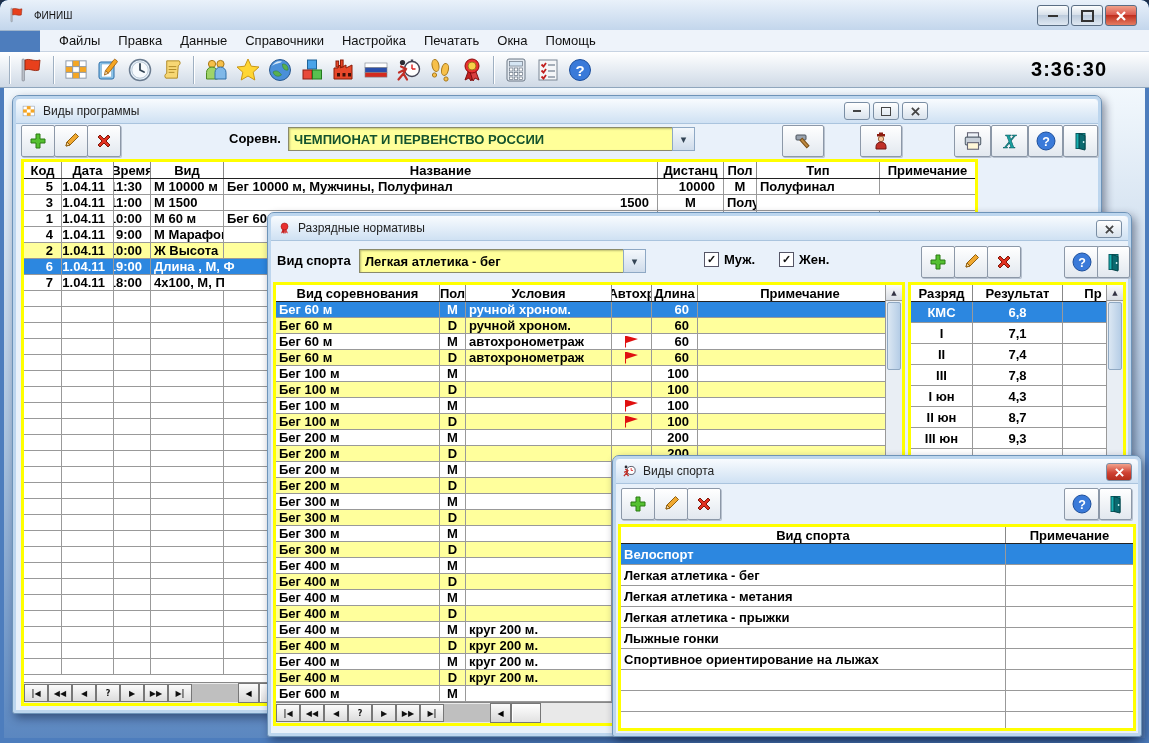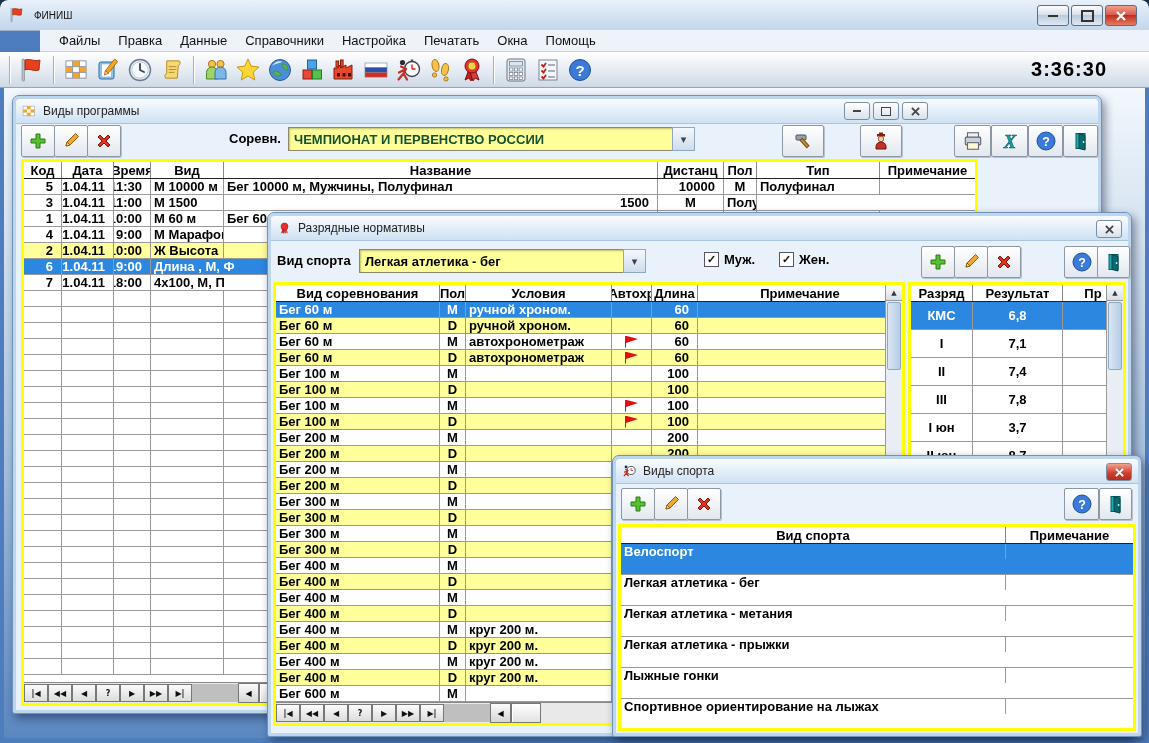--- a/index.html
+++ b/index.html
@@ -47,23 +47,23 @@
   .dflag{display:none;width:13px;height:12px;background:#e01010;clip-path:polygon(0 0,100% 30%,8% 62%,8% 100%,0 100%);}
   .grow.has-flag .dflag{display:block;}
   
   .pg .hrow,.pg .grow{height:16px;} .pg .hrow{height:17px;}
   .pg .c:nth-child(1){width:38px;} .pg .c:nth-child(2){width:52px;} .pg .c:nth-child(3){width:37px;}
   .pg .c:nth-child(4){width:73px;} .pg .c:nth-child(5){width:434px;} .pg .c:nth-child(6){width:66px;}
   .pg .c:nth-child(7){width:33px;} .pg .c:nth-child(8){width:123px;}
   .sg .hrow{height:17px;} .sg .grow{height:16px;}
   .sg .c:nth-child(1){width:164px;} .sg .c:nth-child(2){width:26px;} .sg .c:nth-child(3){width:146px;}
   .sg .c:nth-child(4){width:40px;} .sg .c:nth-child(5){width:46px;}
-  .rg .hrow{height:17px;} .rg .grow{height:28px;}
+  .rg .hrow{height:17px;} .rg .grow{height:21px;}
   .rg .c:nth-child(1){width:62px;} .rg .c:nth-child(2){width:90px;}
-  .spg .hrow{height:17px;} .spg .grow{height:31px;flex-direction:column;}
+  .spg .hrow{height:17px;} .spg .grow{height:21px;}
   .spg .c:nth-child(1){width:385px;}
   
   .navrow{position:absolute;left:0;right:0;bottom:0;height:20px;background:#e9e9e9;border-top:1px solid #888;display:flex;align-items:center;}
   .navbtns{display:flex;}
   .navb{width:24px;height:18px;margin:0;border:1px solid #777;background:linear-gradient(#fbfbfb,#dcdcdc);font-size:8px;font-weight:bold;color:#111;padding:0;display:flex;align-items:center;justify-content:center;font-family:"DejaVu Sans",sans-serif;}
   .hs-track{height:18px;background:#bfbfbf;width:46px;}
   .hs-btn{width:19px;height:18px;border:1px solid #777;background:linear-gradient(#fbfbfb,#d6d6d6);font-size:8px;display:flex;align-items:center;justify-content:center;font-family:"DejaVu Sans",sans-serif;}
   .hs-thumb{width:28px;height:18px;border:1px solid #777;background:linear-gradient(#ffffff,#e2e2e2);box-shadow:inset 1px 1px 0 #fff;}
   .vscroll{position:absolute;top:0;right:0;width:16px;background:#e9eef4;border-left:1px solid #999;display:flex;flex-direction:column;}
   .vs-btn{height:15px;border-bottom:1px solid #999;background:linear-gradient(#fbfbfb,#d9dee5);font-size:7px;display:flex;align-items:center;justify-content:center;color:#334;font-family:"DejaVu Sans",sans-serif;}
@@ -1060,21 +1060,21 @@
           <div class="c ctr">7,4</div>
           <div class="c"></div>
         </div>
           <div class="grow">
           <div class="c ctr">III</div>
           <div class="c ctr">7,8</div>
           <div class="c"></div>
         </div>
           <div class="grow">
           <div class="c ctr">I юн</div>
-          <div class="c ctr">3,7</div>
+          <div class="c ctr">4,3</div>
           <div class="c"></div>
         </div>
           <div class="grow">
           <div class="c ctr">II юн</div>
           <div class="c ctr">8,7</div>
           <div class="c"></div>
         </div>
           <div class="grow">
           <div class="c ctr">III юн</div>
           <div class="c ctr">9,3</div>

